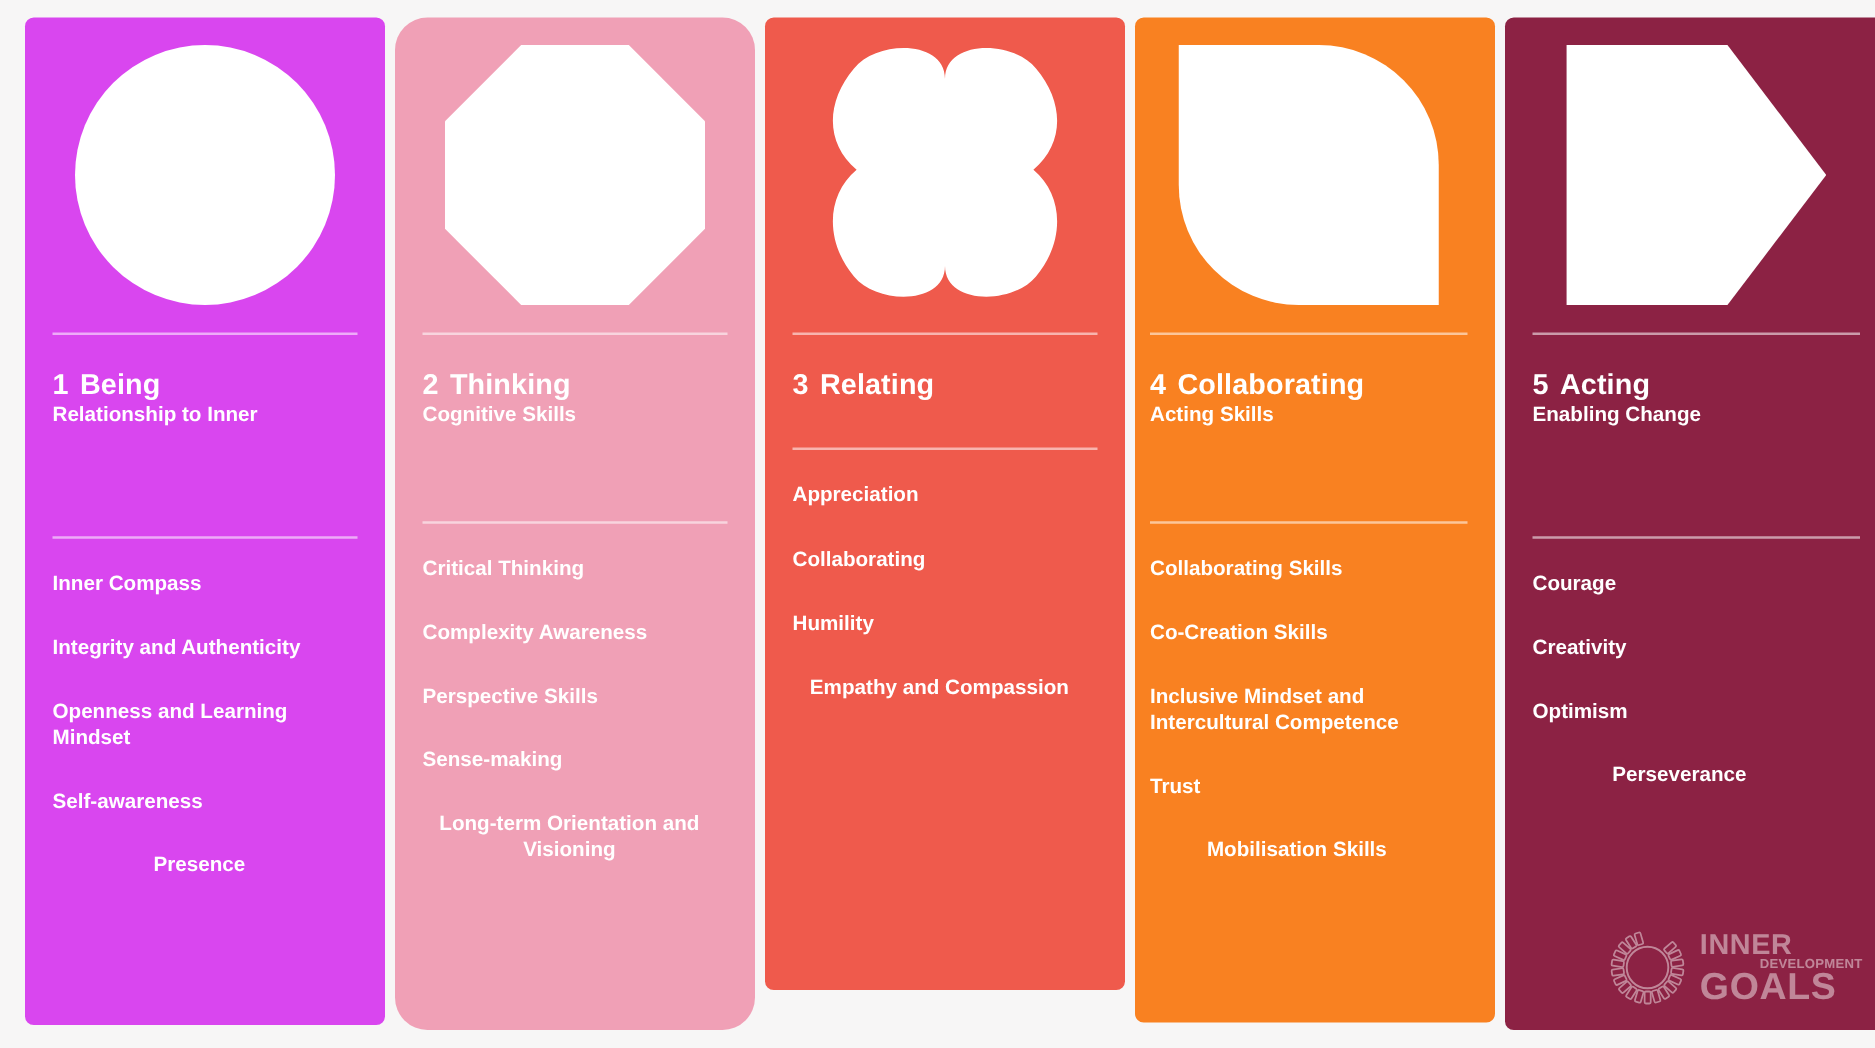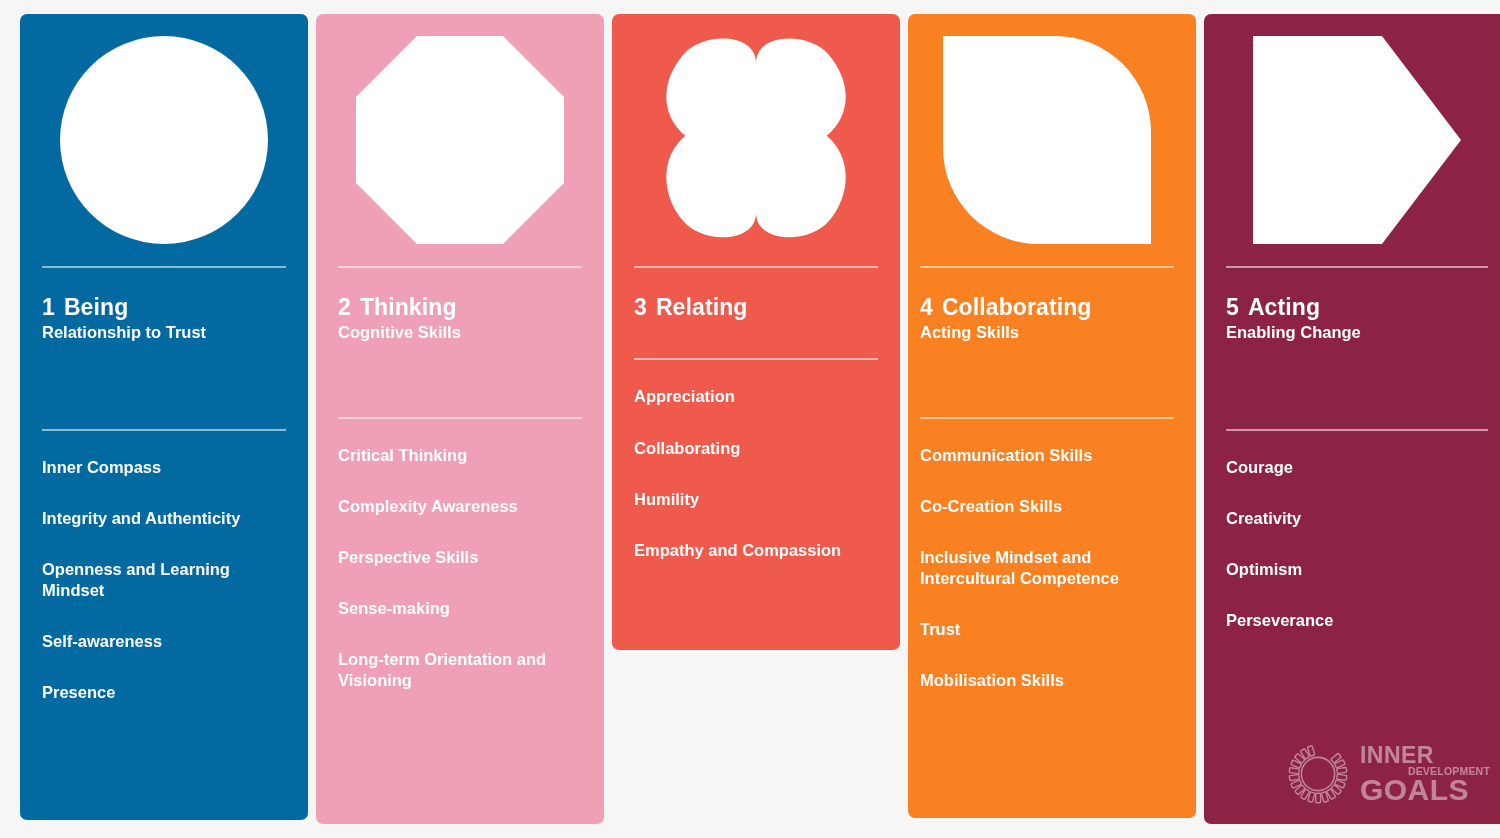--- a/index.html
+++ b/index.html
@@ -23,21 +23,21 @@
     flex:0 0 288px;
     border-radius:7px;
     overflow:hidden;
     padding:0 22px;
     display:flex;
     flex-direction:column;
   }
   
   .col.c1 { height:806px; }
   .col.c2 { height:810px; }
-  .col.c3 { height:636px; }
+  .col.c3 { height:778px; }
   .col.c4 { height:804px;padding-left:12px; }
   .col.c5 { height:810px; width:306px; flex:0 0 306px; }
 
   
   .shape-wrap {
     height:252px;
     flex:0 0 252px;
     display:flex;
     align-items:center;
     justify-content:center;
@@ -89,21 +89,21 @@
     flex:0 0 auto;
   }
   .skills li {
     font-size:16.5px;
     font-weight:bold;
     color:#ffffff;
     line-height:1.28;
     margin-bottom:30px;
     max-width:235px;
   }
-  .skills li:last-child { margin-bottom:0; }
+  .skills li:last-child { margin-bottom:0;text-align:center; }
 
   
   .spacer { flex:0 0 auto; }
 
   
   .logo {
     position:absolute;
     right:20px;
     bottom:18px;
     display:flex;
@@ -120,40 +120,40 @@
     text-align:left;
   }
   .logo-text .l1 { font-size:23px; letter-spacing:.5px; display:block; }
   .logo-text .l2 { font-size:10.5px; letter-spacing:.2px; display:block;padding-left:48px; }
   .logo-text .l3 { font-size:30px; letter-spacing:.5px; display:block; }
 </style>
 </head>
 <body>
 
 <div id="board">
-    <div class="col c1" style="background: #0369a1;">
+    <div class="col c1" style="background: #d946ef;">
       <div class="shape-wrap">
         <div class="shape circle"></div>
       </div>
       <div class="rule top"></div>
       <div class="heading">
         <div class="h-title"><span class="num">1</span><span>Being</span></div>
-        <div class="h-sub">Relationship to Trust</div>
+        <div class="h-sub">Relationship to Inner</div>
       </div>
       <div class="spacer" style="height: 86px;"></div>
       <div class="rule"></div>
       <ul class="skills">
         <li>Inner Compass</li>
         <li>Integrity and Authenticity</li>
         <li>Openness and Learning Mindset</li>
         <li>Self-awareness</li>
         <li>Presence</li>
       </ul>
     </div>
-    <div class="col c2" style="background: rgb(240, 160, 182);">
+    <div class="col c2" style="background: rgb(240, 160, 182); border-radius: 26px;">
       <div class="shape-wrap">
         <div class="shape octagon"></div>
       </div>
       <div class="rule top"></div>
       <div class="heading">
         <div class="h-title"><span class="num">2</span><span>Thinking</span></div>
         <div class="h-sub">Cognitive Skills</div>
       </div>
       <div class="spacer" style="height: 74px;"></div>
       <div class="rule"></div>
@@ -191,21 +191,21 @@
         <div class="shape leaf"></div>
       </div>
       <div class="rule top"></div>
       <div class="heading">
         <div class="h-title"><span class="num">4</span><span>Collaborating</span></div>
         <div class="h-sub">Acting Skills</div>
       </div>
       <div class="spacer" style="height: 74px;"></div>
       <div class="rule"></div>
       <ul class="skills">
-        <li>Communication Skills</li>
+        <li>Collaborating Skills</li>
         <li>Co-Creation Skills</li>
         <li>Inclusive Mindset and Intercultural Competence</li>
         <li>Trust</li>
         <li>Mobilisation Skills</li>
       </ul>
     </div>
     <div class="col c5" style="background: rgb(140, 34, 68);">
       <div class="shape-wrap">
         <div class="shape arrow"></div>
       </div>

